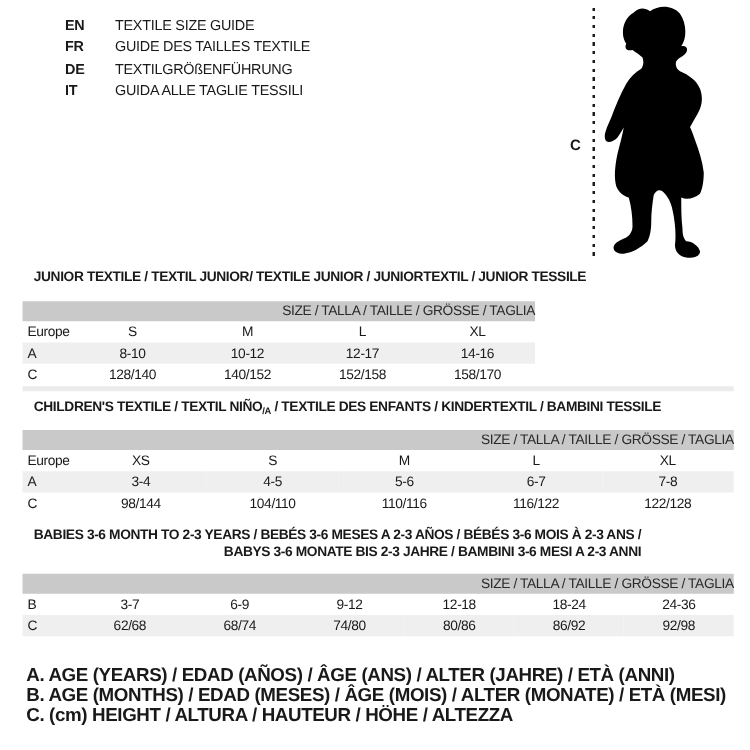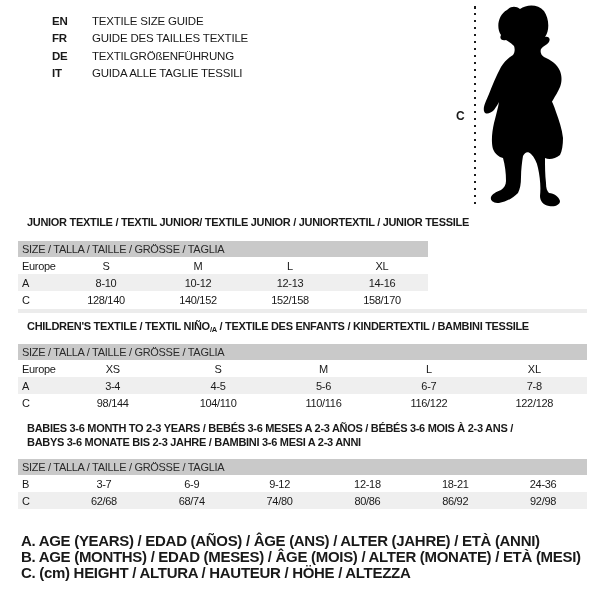--- a/index.html
+++ b/index.html
@@ -33,21 +33,21 @@
 
   
   .section-title {
     left: 3px; font-size: 11px; font-weight: bold; letter-spacing: -0.3px;
     white-space: nowrap; line-height: 13.5px; margin-left: 24px;
   }
   .size-table { border-collapse: collapse; table-layout: fixed; }
   .size-table td { font-size: 11px; letter-spacing: -0.3px; }
   .bar-row td {
     background: #c9c9c9; height: 16px; padding-left: 4px;
-    color: #2a2a2a; white-space: nowrap;
+    color: #2a2a2a; white-space: nowrap; text-align: right;
   }
   .data-row td { height: 17px; text-align: center; }
   .data-row td.rowlabel { text-align: left; padding-left: 4px; }
   .row-alt td { background: #efefef; }
   .t1 { left: 18px; top: 241px; width: 410px; }
   .t2 { left: 18px; top: 344px; width: 569px; }
   .t3 { left: 18px; top: 459px; width: 569px; }
   .table-rule { left: 18px; top: 309px; width: 569px; height: 4px; background: #ececec; }
   .sub-script { font-size: 7.5px; vertical-align: -2px; }
 
@@ -147,21 +147,21 @@
     <td class="rowlabel">Europe</td>
     <td>S</td>
     <td>M</td>
     <td>L</td>
     <td>XL</td>
   </tr>
   <tr class="data-row row-alt">
     <td class="rowlabel">A</td>
     <td>8-10</td>
     <td>10-12</td>
-    <td>12-13</td>
+    <td>12-17</td>
     <td>14-16</td>
   </tr>
   <tr class="data-row">
     <td class="rowlabel">C</td>
     <td>128/140</td>
     <td>140/152</td>
     <td>152/158</td>
     <td>158/170</td>
   </tr>
 </tbody>
@@ -202,21 +202,21 @@
     <td class="rowlabel">C</td>
     <td>98/144</td>
     <td>104/110</td>
     <td>110/116</td>
     <td>116/122</td>
     <td>122/128</td>
   </tr>
 </tbody>
   </table>
 
-<div class="abs section-title" style="top:422px;">
+<div class="abs section-title" style="top:422px;text-align:right;">
   <div>BABIES 3-6 MONTH TO 2-3 YEARS / BEBÉS 3-6 MESES A 2-3 AÑOS / BÉBÉS 3-6 MOIS À 2-3 ANS /</div>
   <div>BABYS 3-6 MONATE BIS 2-3 JAHRE / BAMBINI 3-6 MESI A 2-3 ANNI</div>
 </div>
 <table class="abs size-table t3">
   <colgroup>
       <col style="width:42px">
       <col>
       <col>
       <col>
       <col>
@@ -226,21 +226,21 @@
   <tbody>
       <tr class="bar-row">
     <td colspan="7">SIZE / TALLA / TAILLE / GRÖSSE / TAGLIA</td>
   </tr>
   <tr class="data-row">
     <td class="rowlabel">B</td>
     <td>3-7</td>
     <td>6-9</td>
     <td>9-12</td>
     <td>12-18</td>
-    <td>18-21</td>
+    <td>18-24</td>
     <td>24-36</td>
   </tr>
   <tr class="data-row row-alt">
     <td class="rowlabel">C</td>
     <td>62/68</td>
     <td>68/74</td>
     <td>74/80</td>
     <td>80/86</td>
     <td>86/92</td>
     <td>92/98</td>

